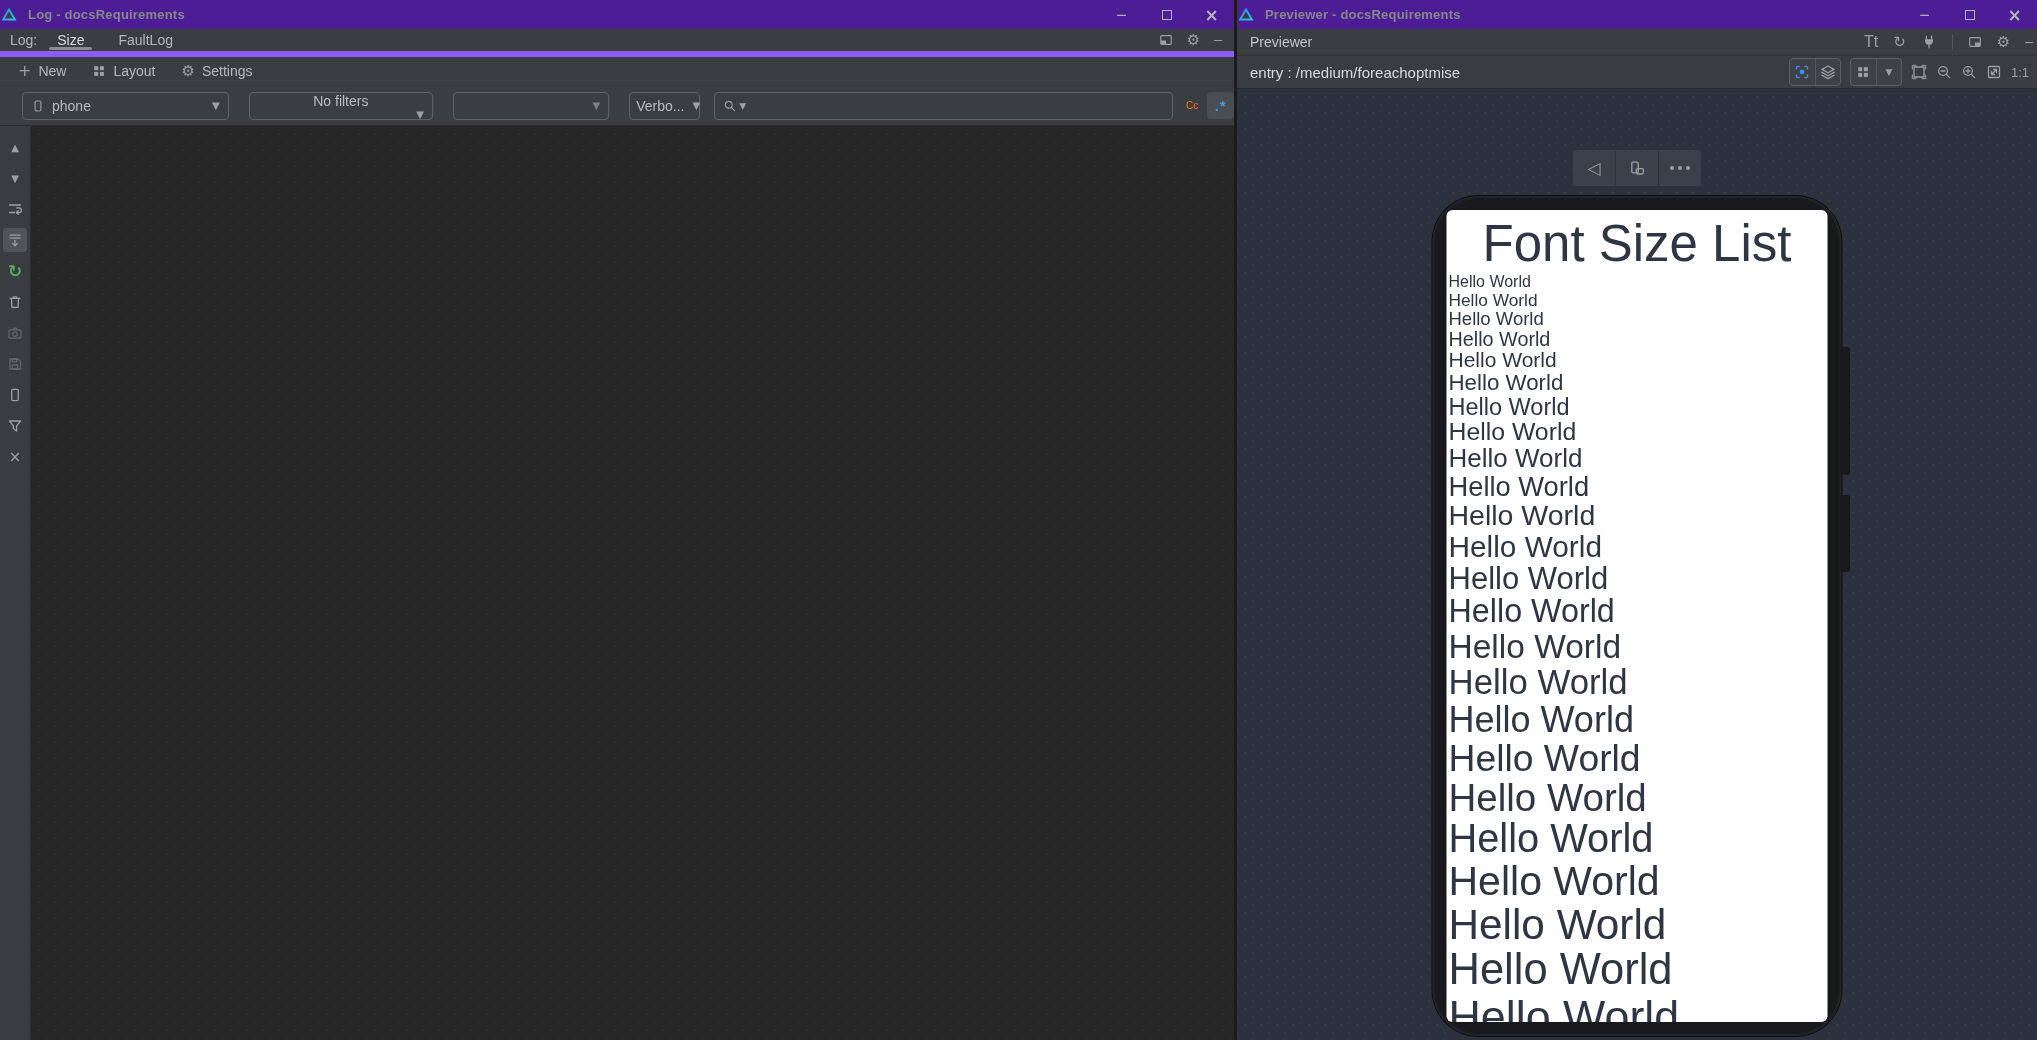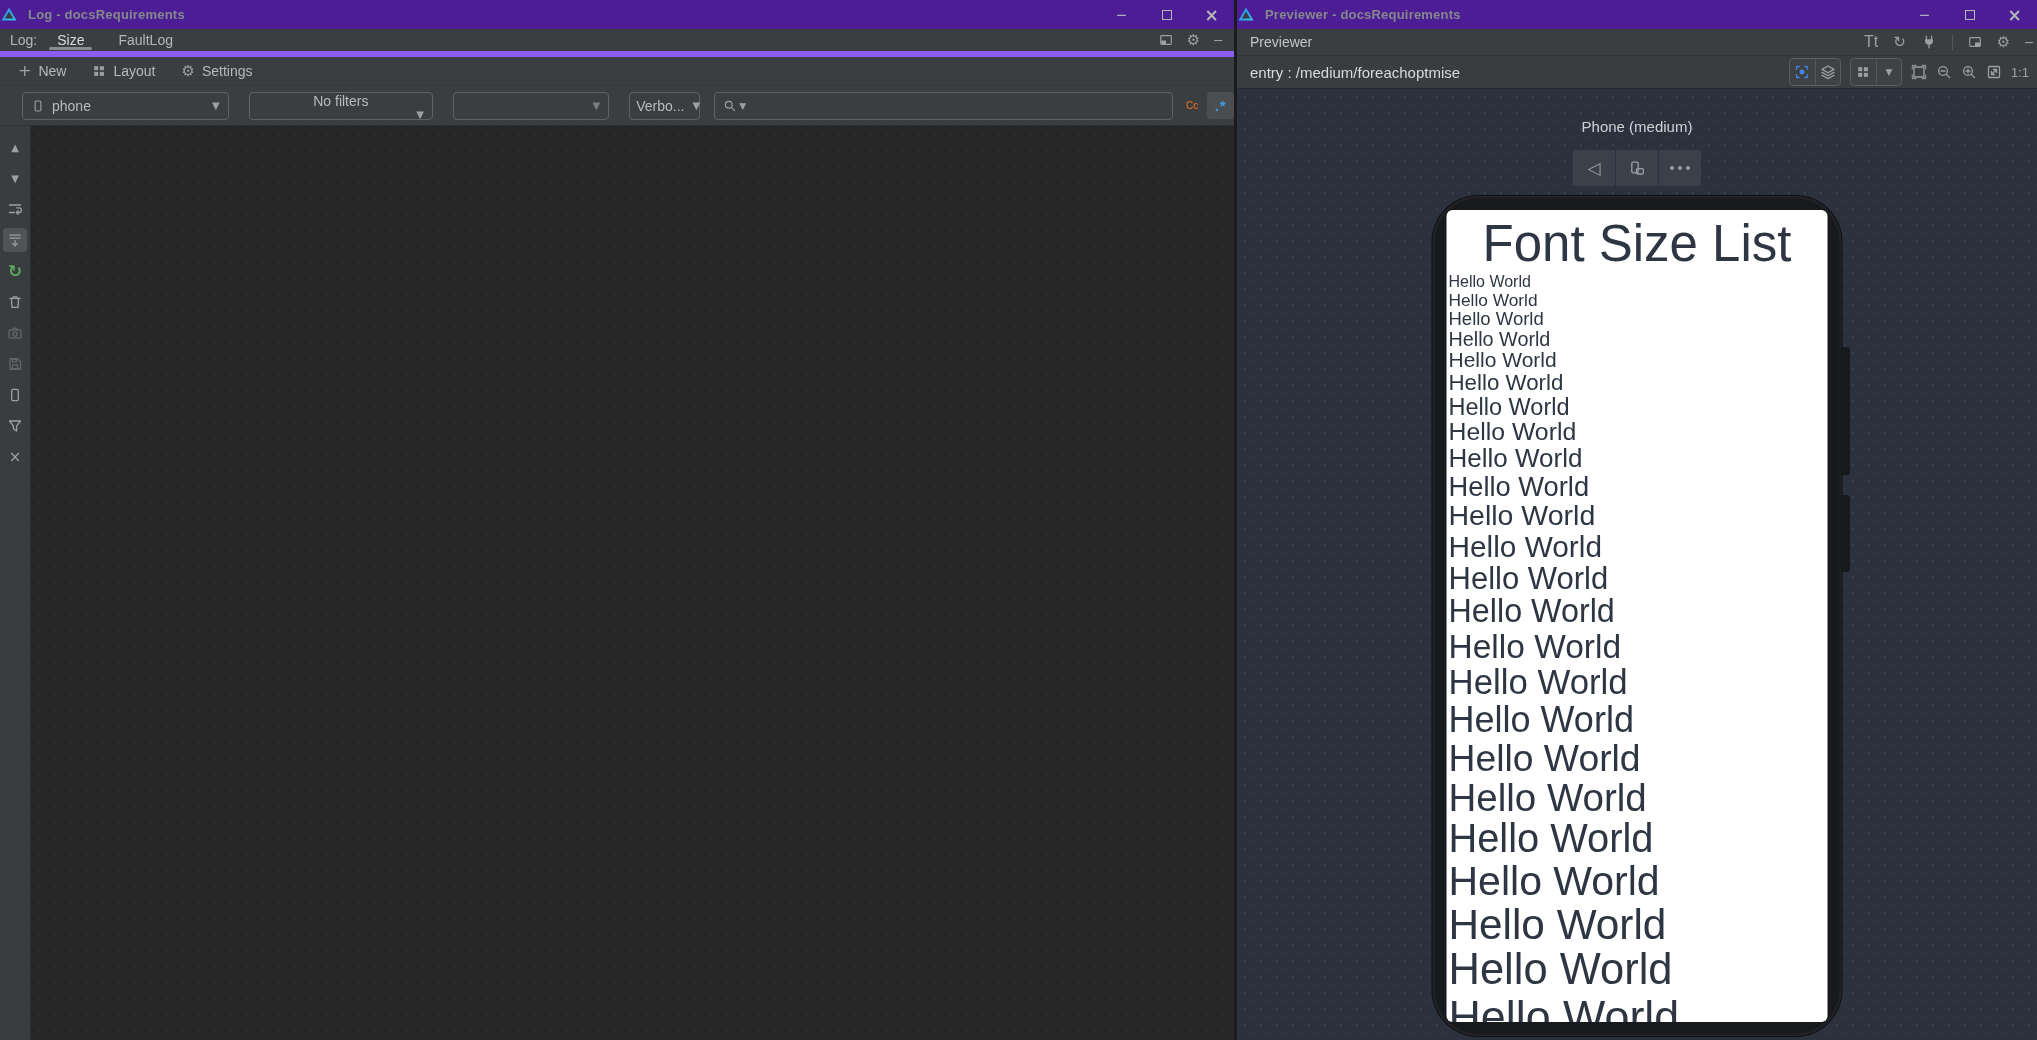--- a/index.html
+++ b/index.html
@@ -341,21 +341,20 @@
       </svg>
       <svg class="ic" viewBox="0 0 16 16">
         <rect x="2.5" y="2.5" width="11" height="11" rx="1"></rect>
           <path d="M10.5 5.5 5.5 10.5M10.5 8.5v-3h-3M5.5 7.5v3h3"></path>
       </svg>
       <span class="ratio">1:1</span>
     </span>
   </div>
 
   <div class="canvas">
-    <div class="device-label">Phone (medium)</div>
 
     <div class="device-controls">
       <span class="dcbtn glyph">◁</span>
       <span class="dcbtn">
         <svg class="ic" viewBox="0 0 16 16">
           <rect x="2.8" y="2.2" width="6.4" height="10.6" rx="1.4"></rect>
             <rect x="7.4" y="8.6" width="7" height="5.4" rx="1.4"></rect>
         </svg>
       </span>
       <span class="dcbtn">

